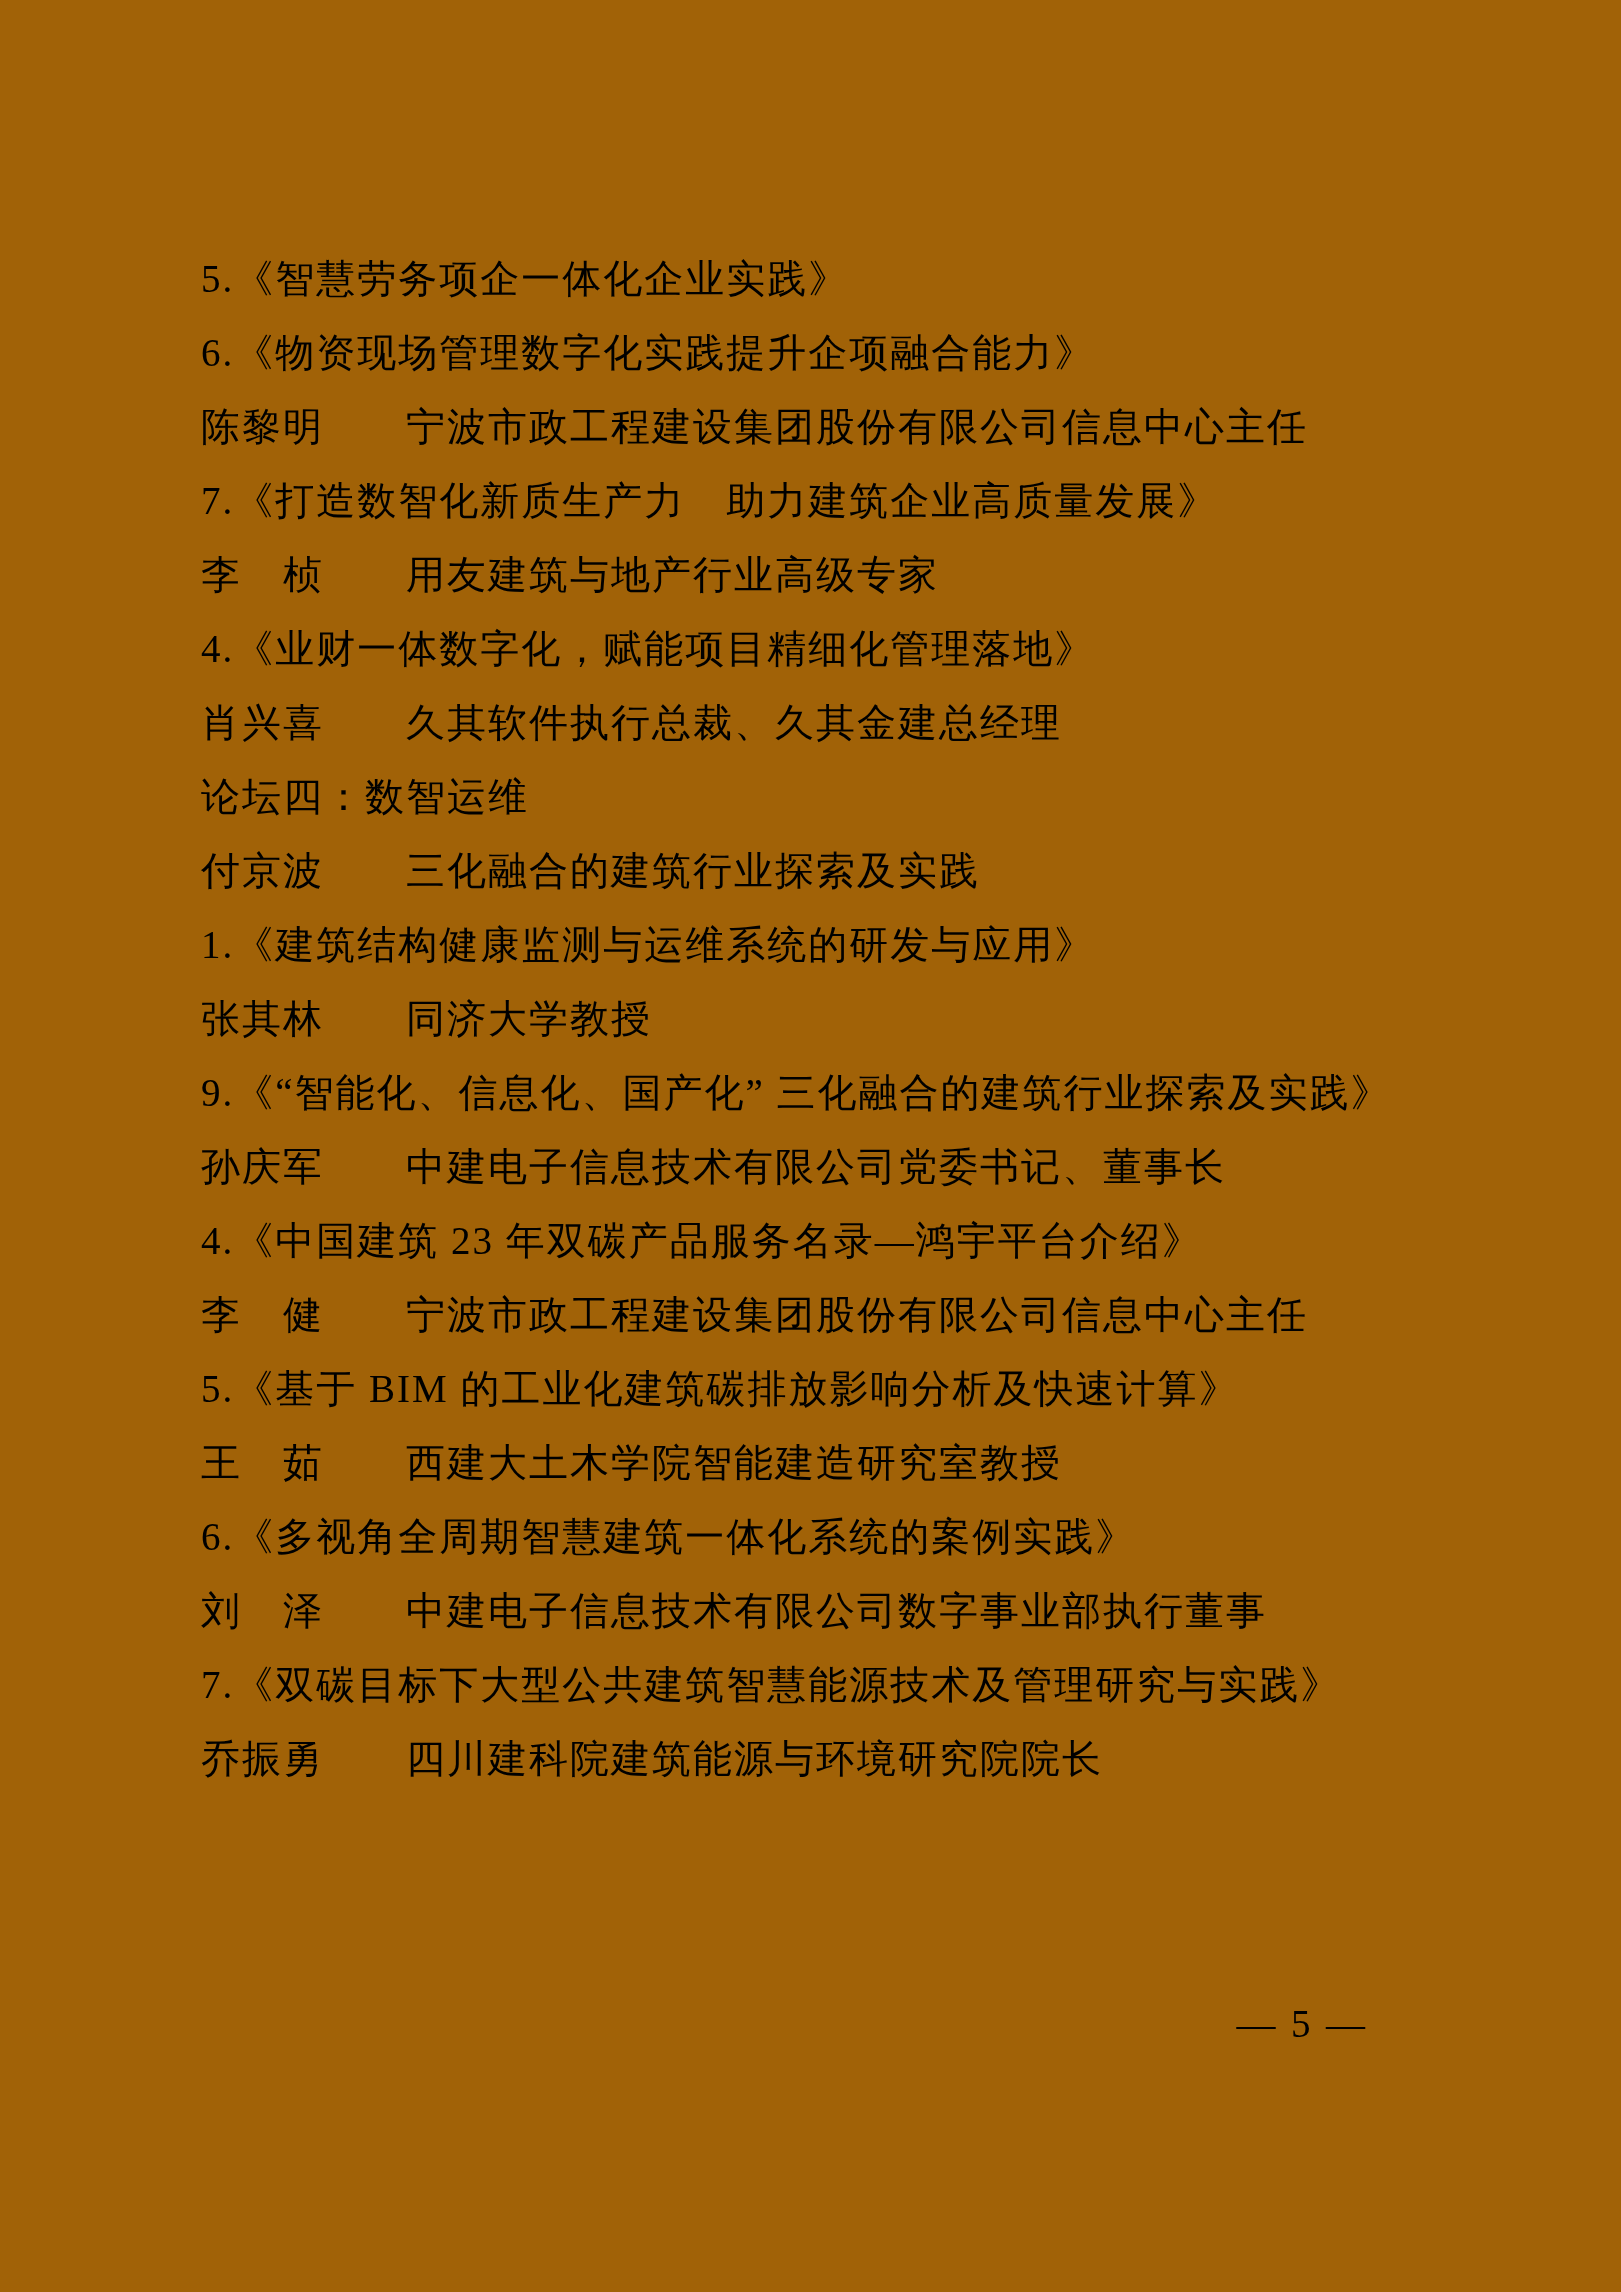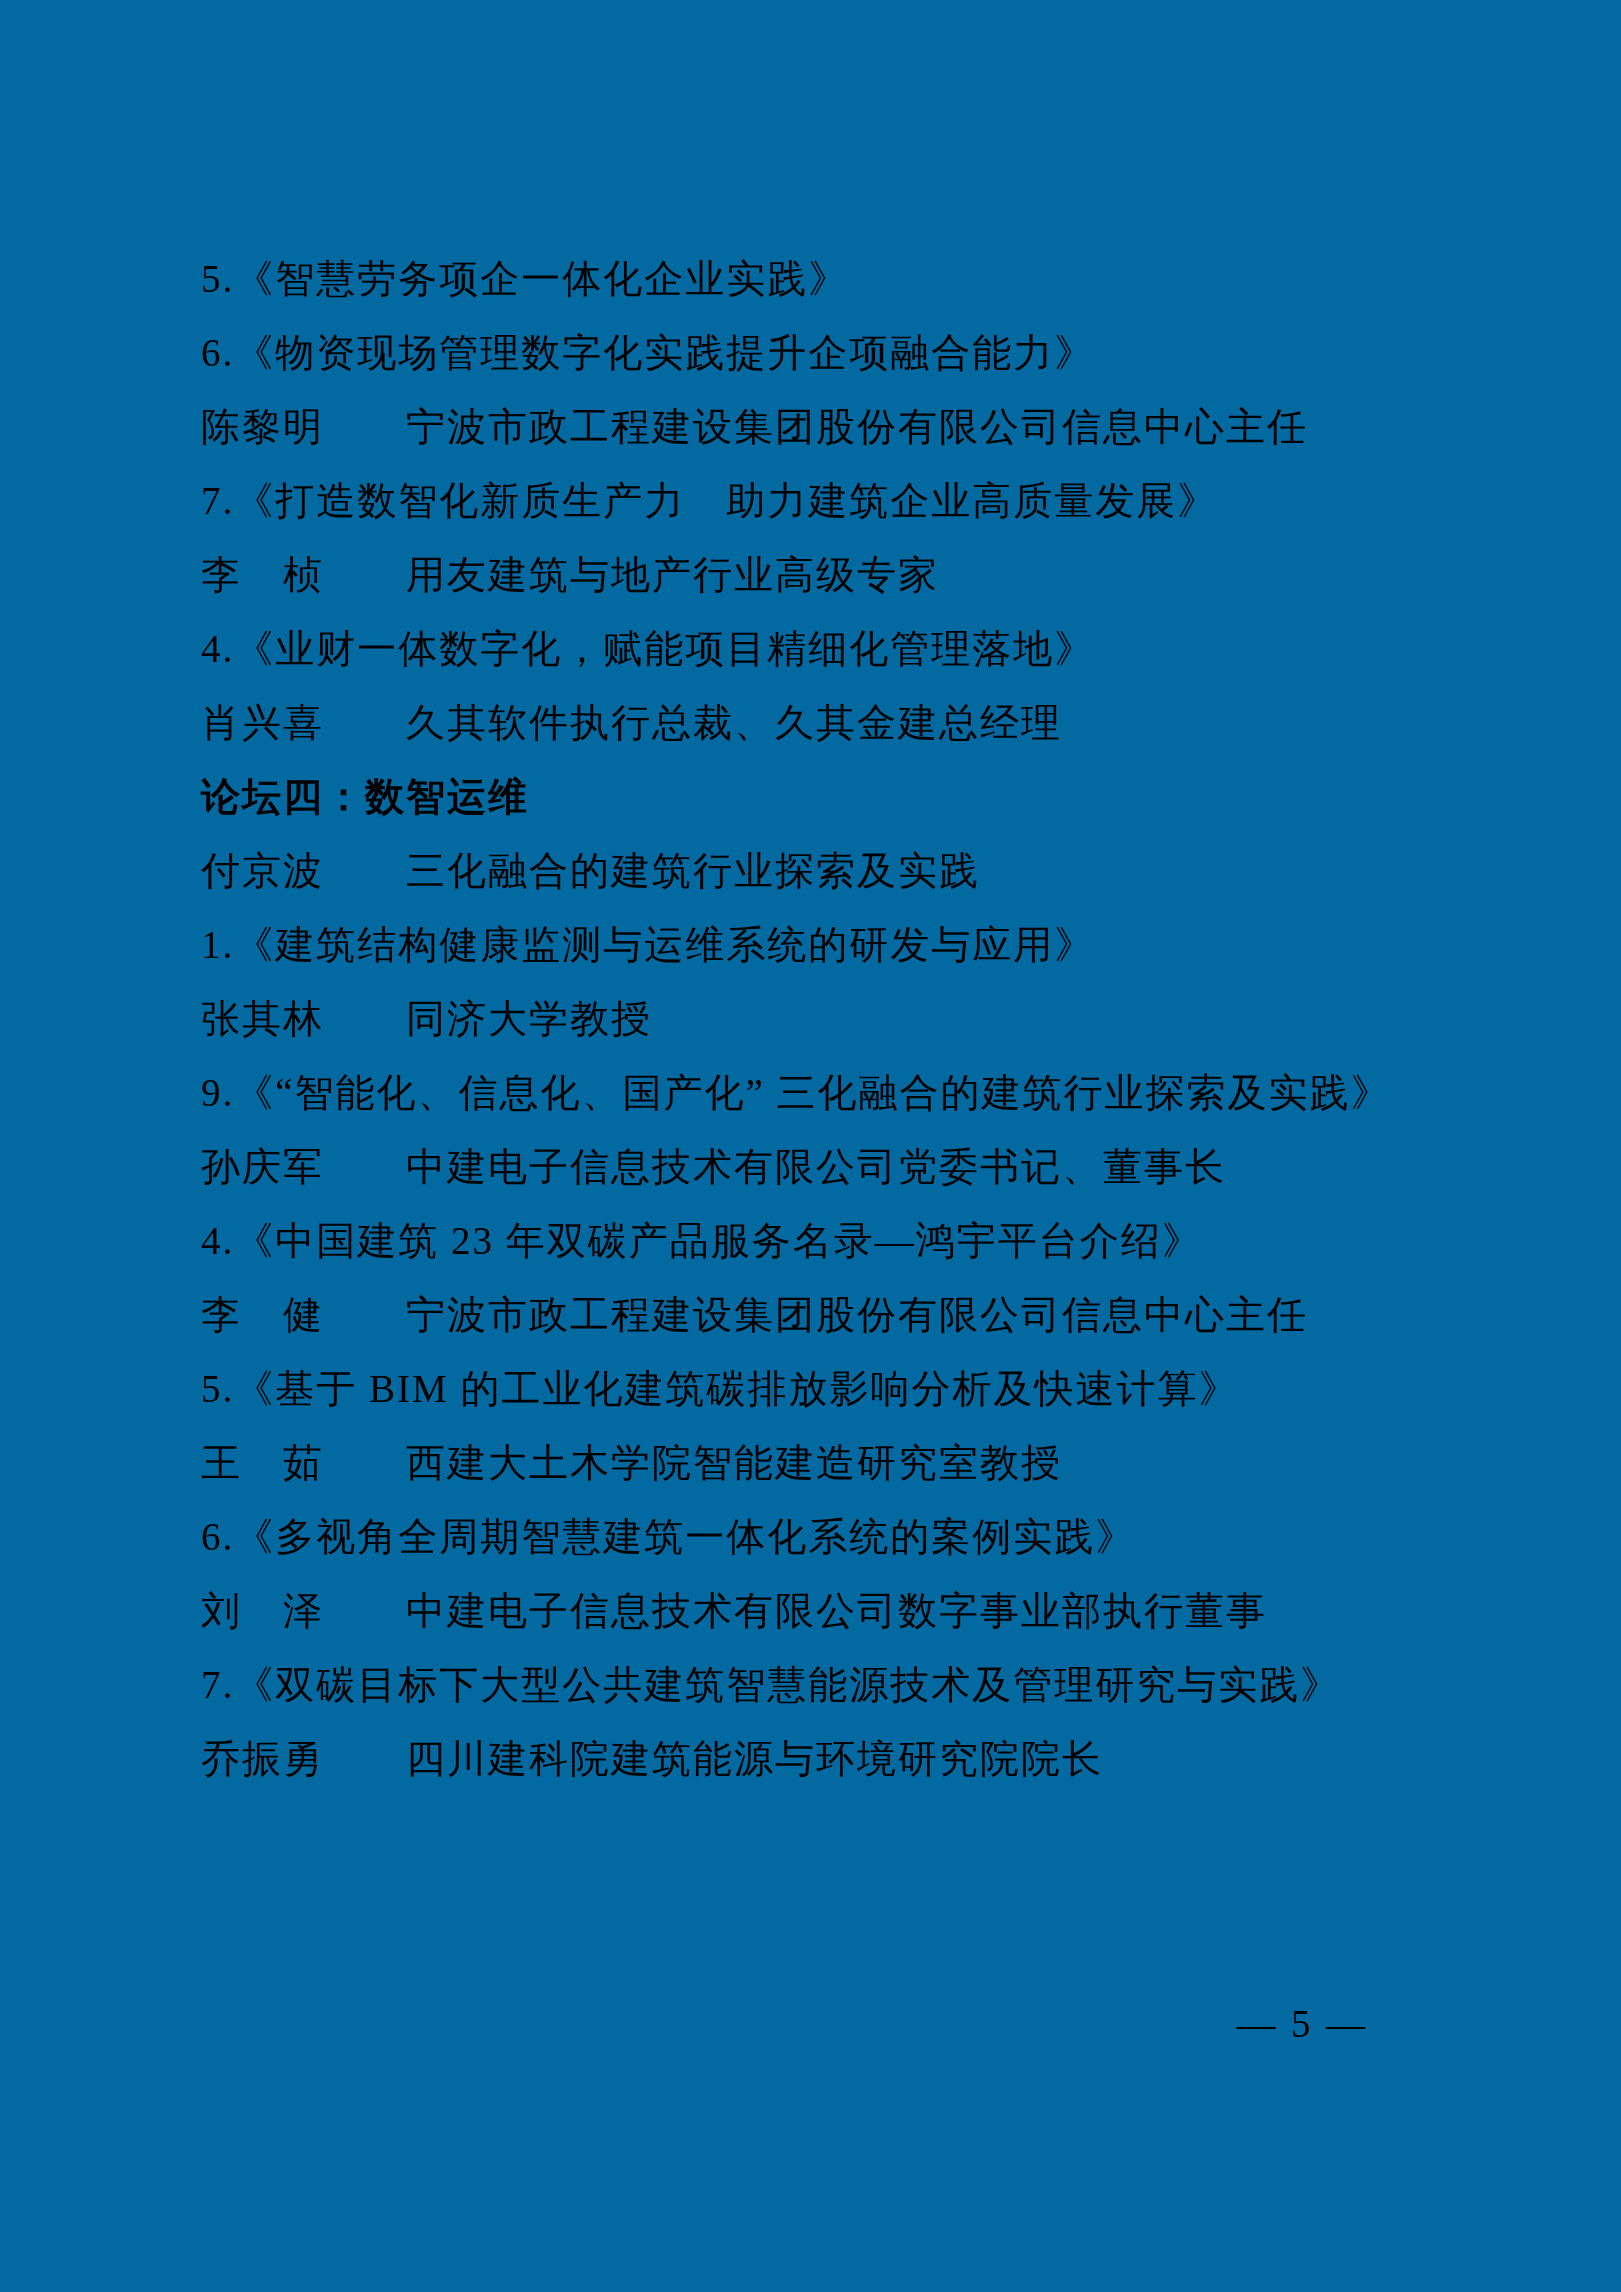--- a/index.html
+++ b/index.html
@@ -6,39 +6,39 @@
     margin: 0;
     padding: 0;
     background: #ffffff;
     font-family: "Liberation Serif", "DejaVu Serif", serif;
     color: #000000;
   }
   .page {
     position: relative;
     width: 1621px;
     height: 2293px;
-    background: #0369a1;
+    background: #a16207;
     overflow: hidden;
   }
   .content {
     position: absolute;
     left: 201px;
     top: 242px;
     width: 1264px;
   }
   .line {
     height: 74px;
     display: flex;
     align-items: center;
     font-size: 39px;
     letter-spacing: 2px;
     white-space: pre;
   }
   .heading-line {
-    font-weight: bold;
+    font-weight: normal;
   }
   .page-number {
     position: absolute;
     top: 2001px;
     right: 253px;
     font-size: 39px;
     letter-spacing: 2.9px;
     white-space: pre;
   }
 </style>

